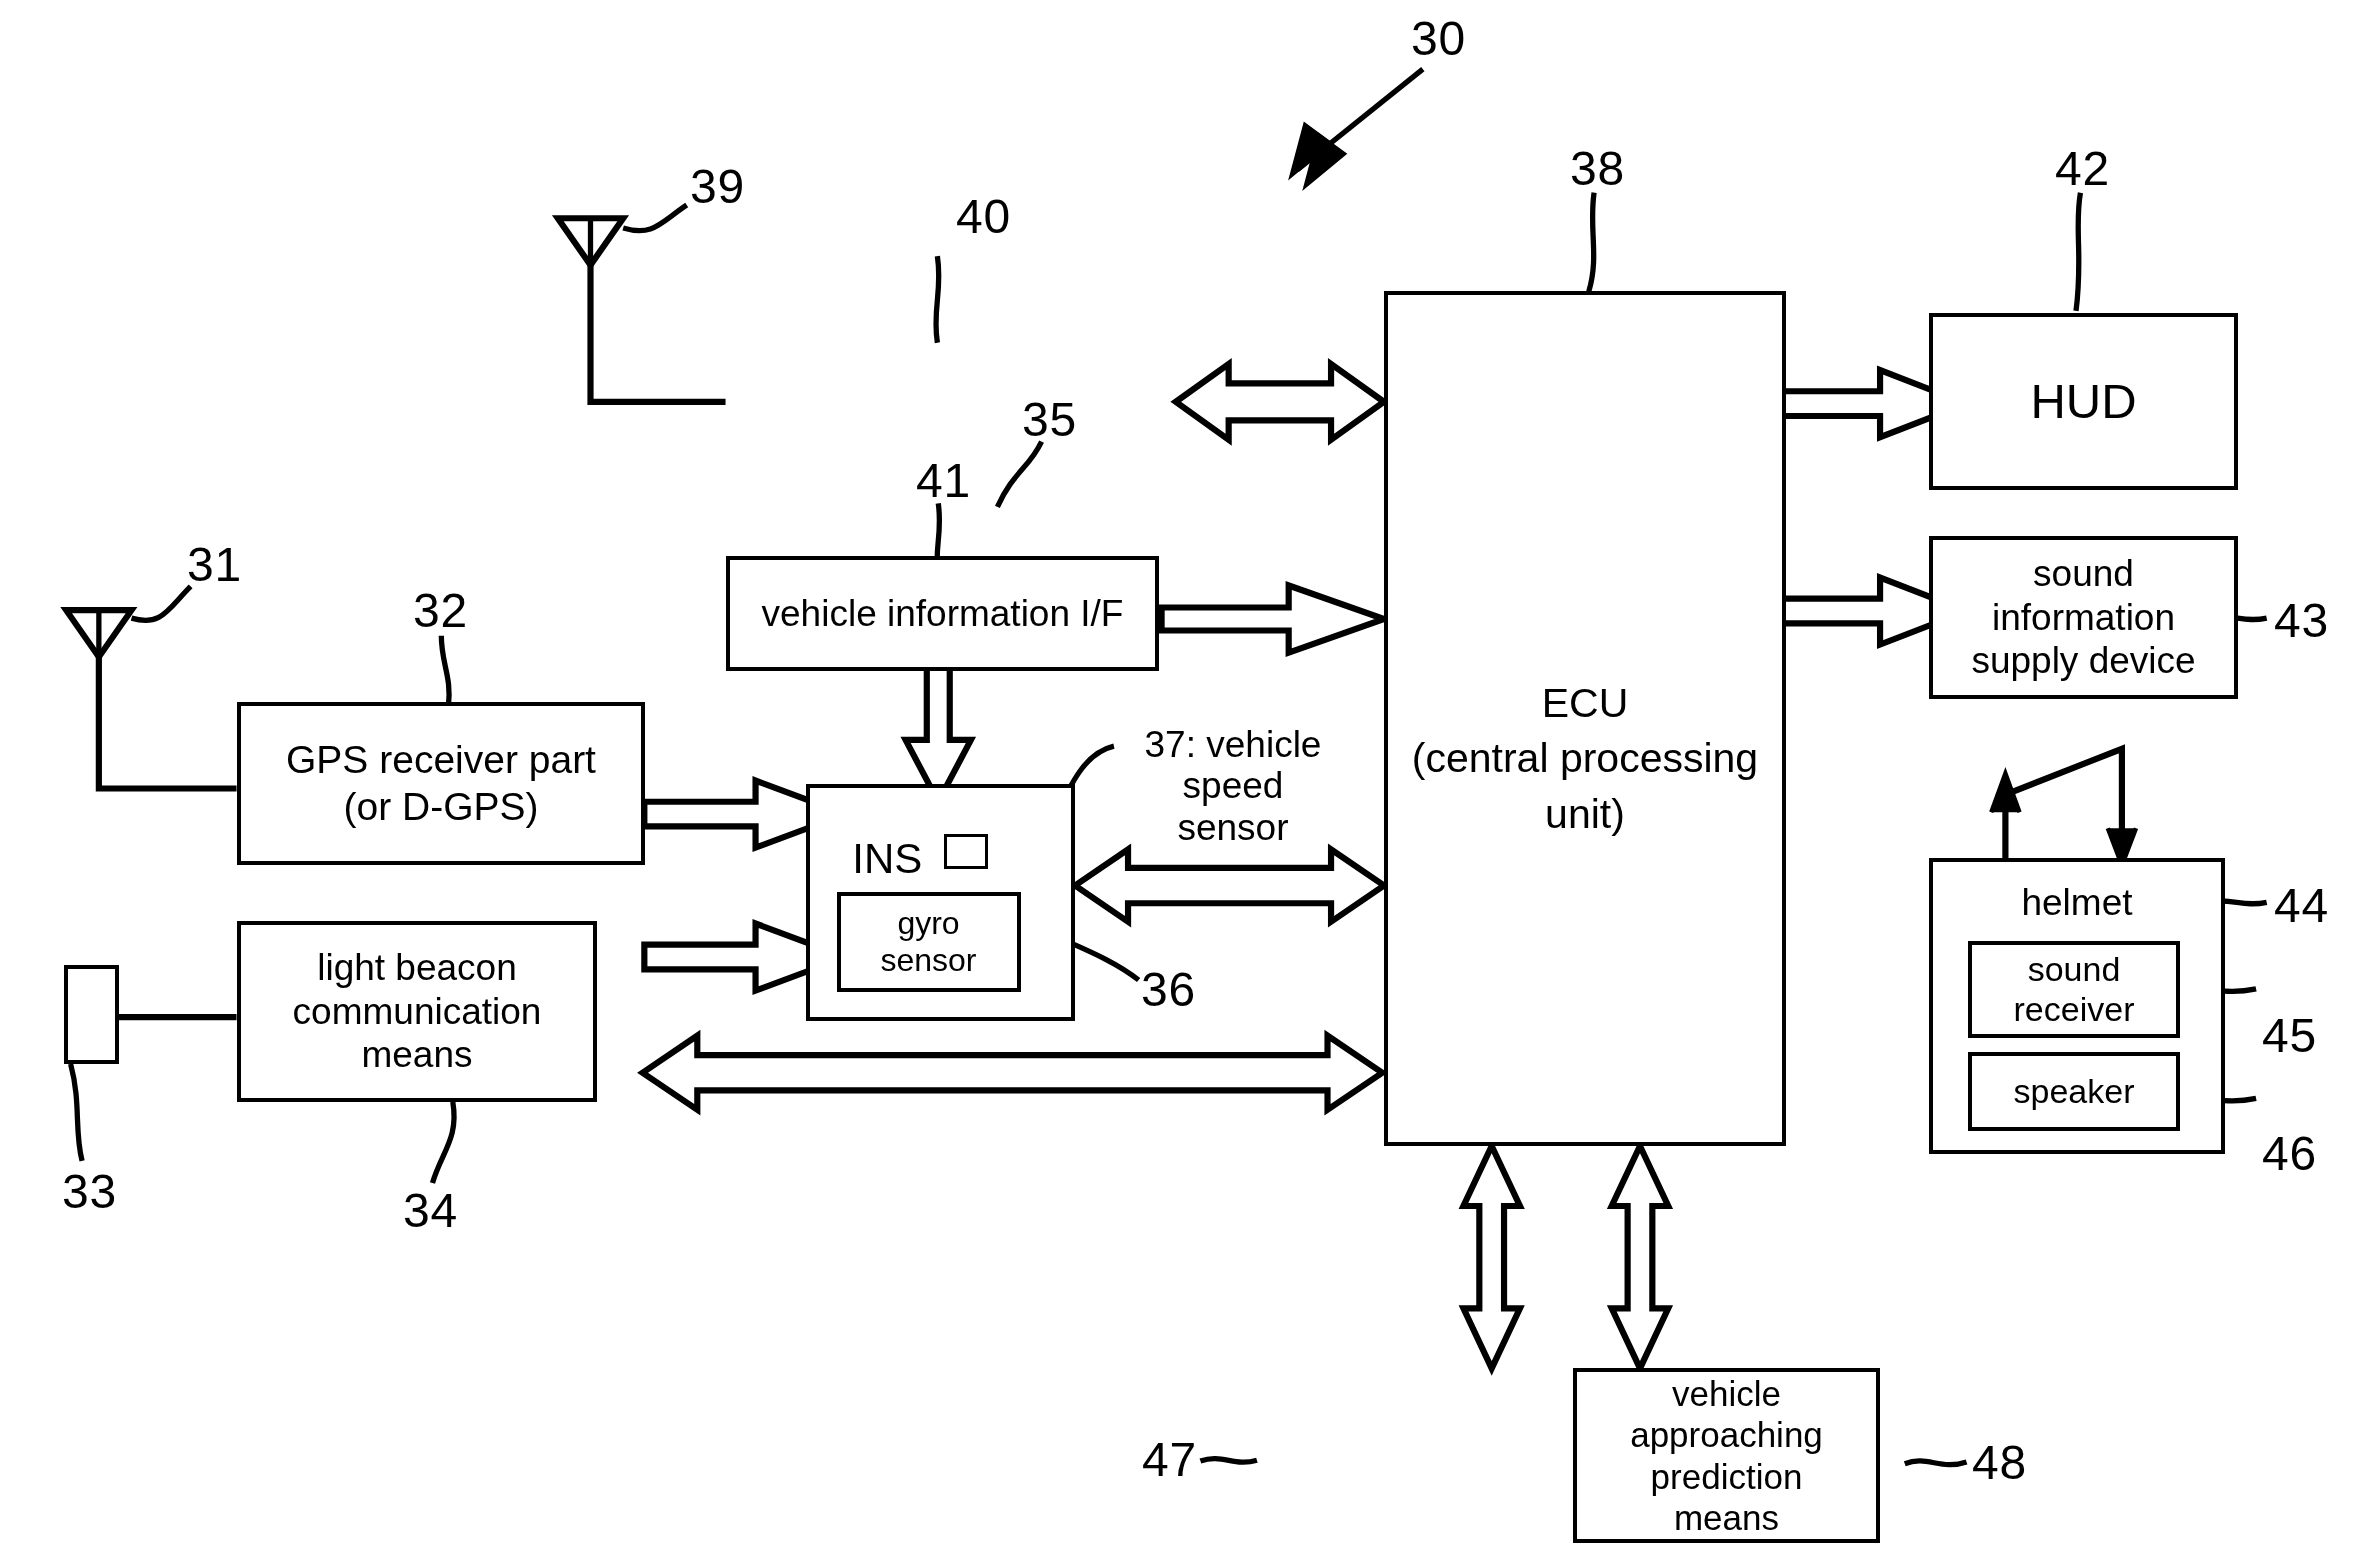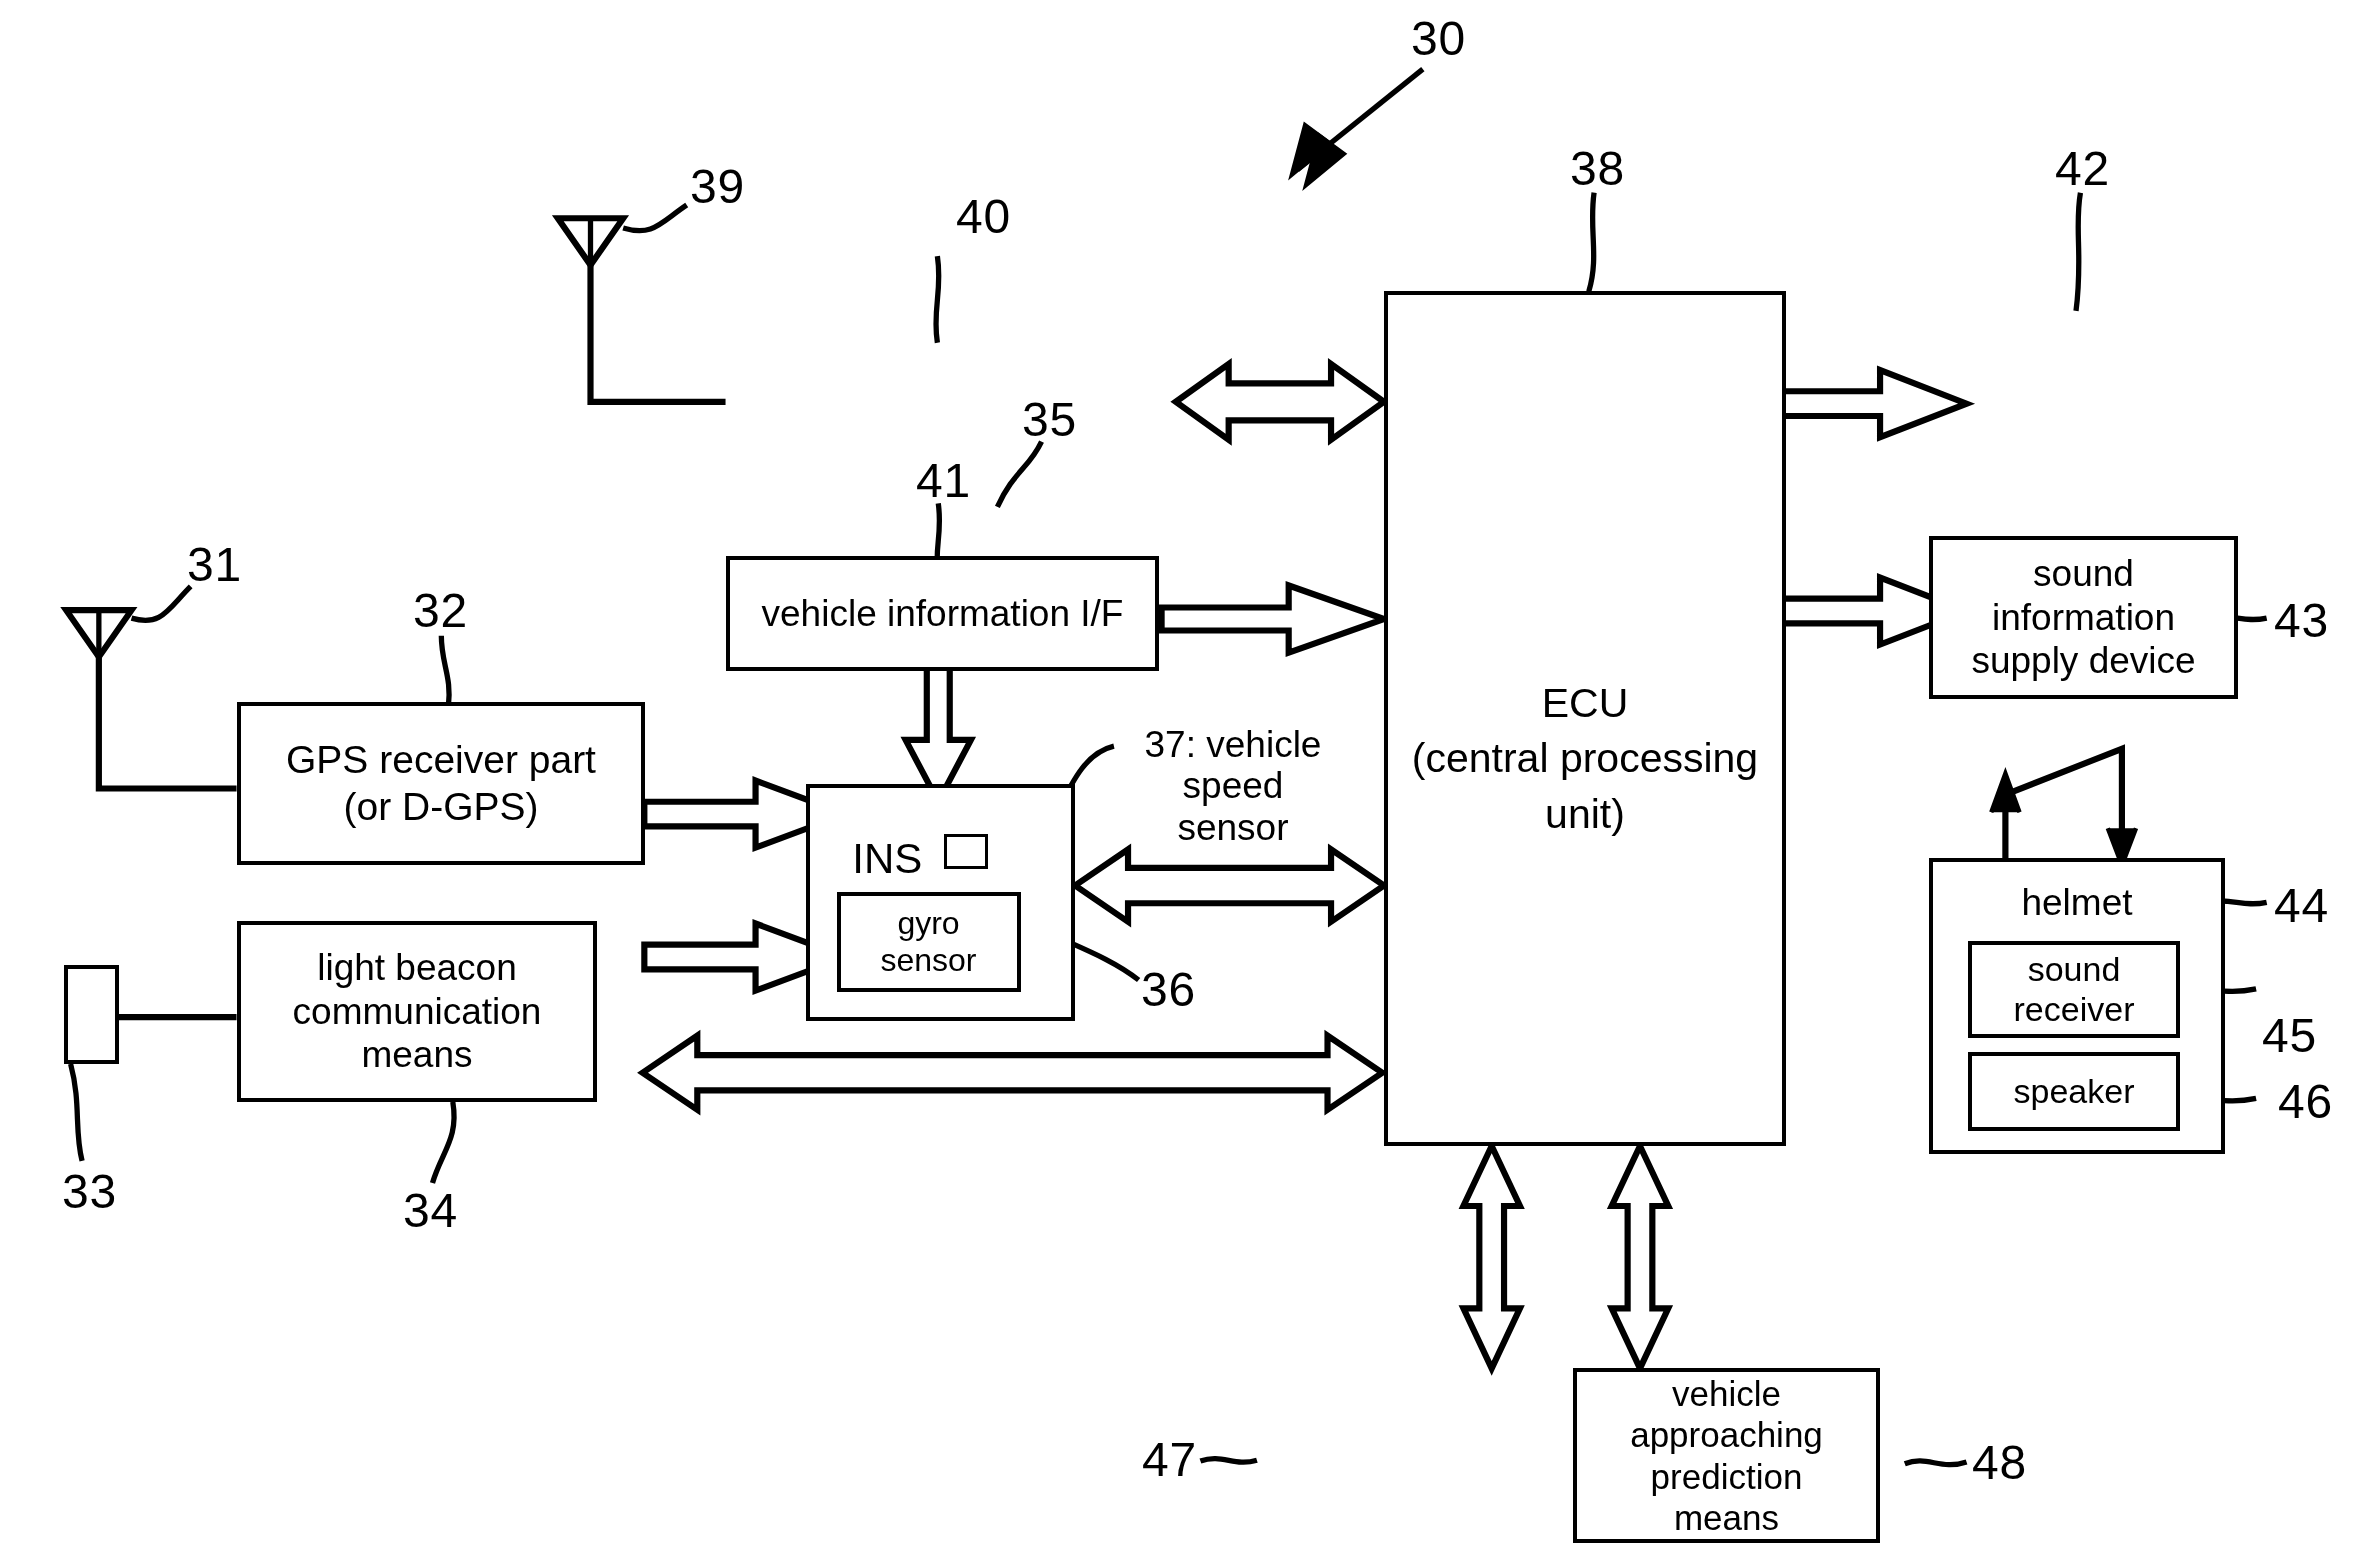--- a/index.html
+++ b/index.html
@@ -157,20 +157,23 @@
     </div>
   </div>
 
   <div class="blk" style="left:1384px;top:291px;width:402px;height:855px;display:block;">
     <div style="position:absolute;left:0;right:0;top:381px;text-align:center;font-size:41px;line-height:1.35;">
       <span style="display:block;">ECU</span>
       <span style="display:block;">(central processing unit)</span>
     </div>
   </div>
 
+  <div class="blk" style="left:1929px;top:313px;width:309px;height:177px;font-size:49px;">
+    <span>HUD</span>
+  </div>
 
   <div class="blk" style="left:1929px;top:536px;width:309px;height:163px;font-size:37px;">
     <span style="white-space:pre-line;">sound
 information
 supply device</span>
   </div>
 
   <div class="blk" style="left:1929px;top:858px;width:296px;height:296px;display:block;">
     <span style="position:absolute;left:0;right:0;top:19.4px;text-align:center;font-size:37px;">helmet</span>
     <div class="sub" style="left:35px;top:79px;width:212px;height:97px;font-size:34px;">
@@ -198,21 +201,21 @@
   <div class="refnum" style="left:1022px;top:392px;">35</div>
   <div class="refnum" style="left:1141px;top:962px;">36</div>
   <div class="refnum" style="left:1570px;top:141px;">38</div>
   <div class="refnum" style="left:690px;top:159px;">39</div>
   <div class="refnum" style="left:916px;top:189px;margin-left:40px;">40</div>
   <div class="refnum" style="left:916px;top:453px;">41</div>
   <div class="refnum" style="left:2055px;top:141px;">42</div>
   <div class="refnum" style="left:2274px;top:593px;">43</div>
   <div class="refnum" style="left:2274px;top:878px;">44</div>
   <div class="refnum" style="left:2262px;top:964px;margin-top:44px;">45</div>
-  <div class="refnum" style="left:2262px;top:1074px;margin-left:16px;">46</div>
+  <div class="refnum" style="left:2262px;top:1126px;">46</div>
   <div class="refnum" style="left:1142px;top:1432px;">47</div>
   <div class="refnum" style="left:1972px;top:1435px;">48</div>
 
   <div class="note" style="left:1114px;top:724px;width:238px;">37: vehicle
 speed
 sensor</div>
 
 </div>
 
 

